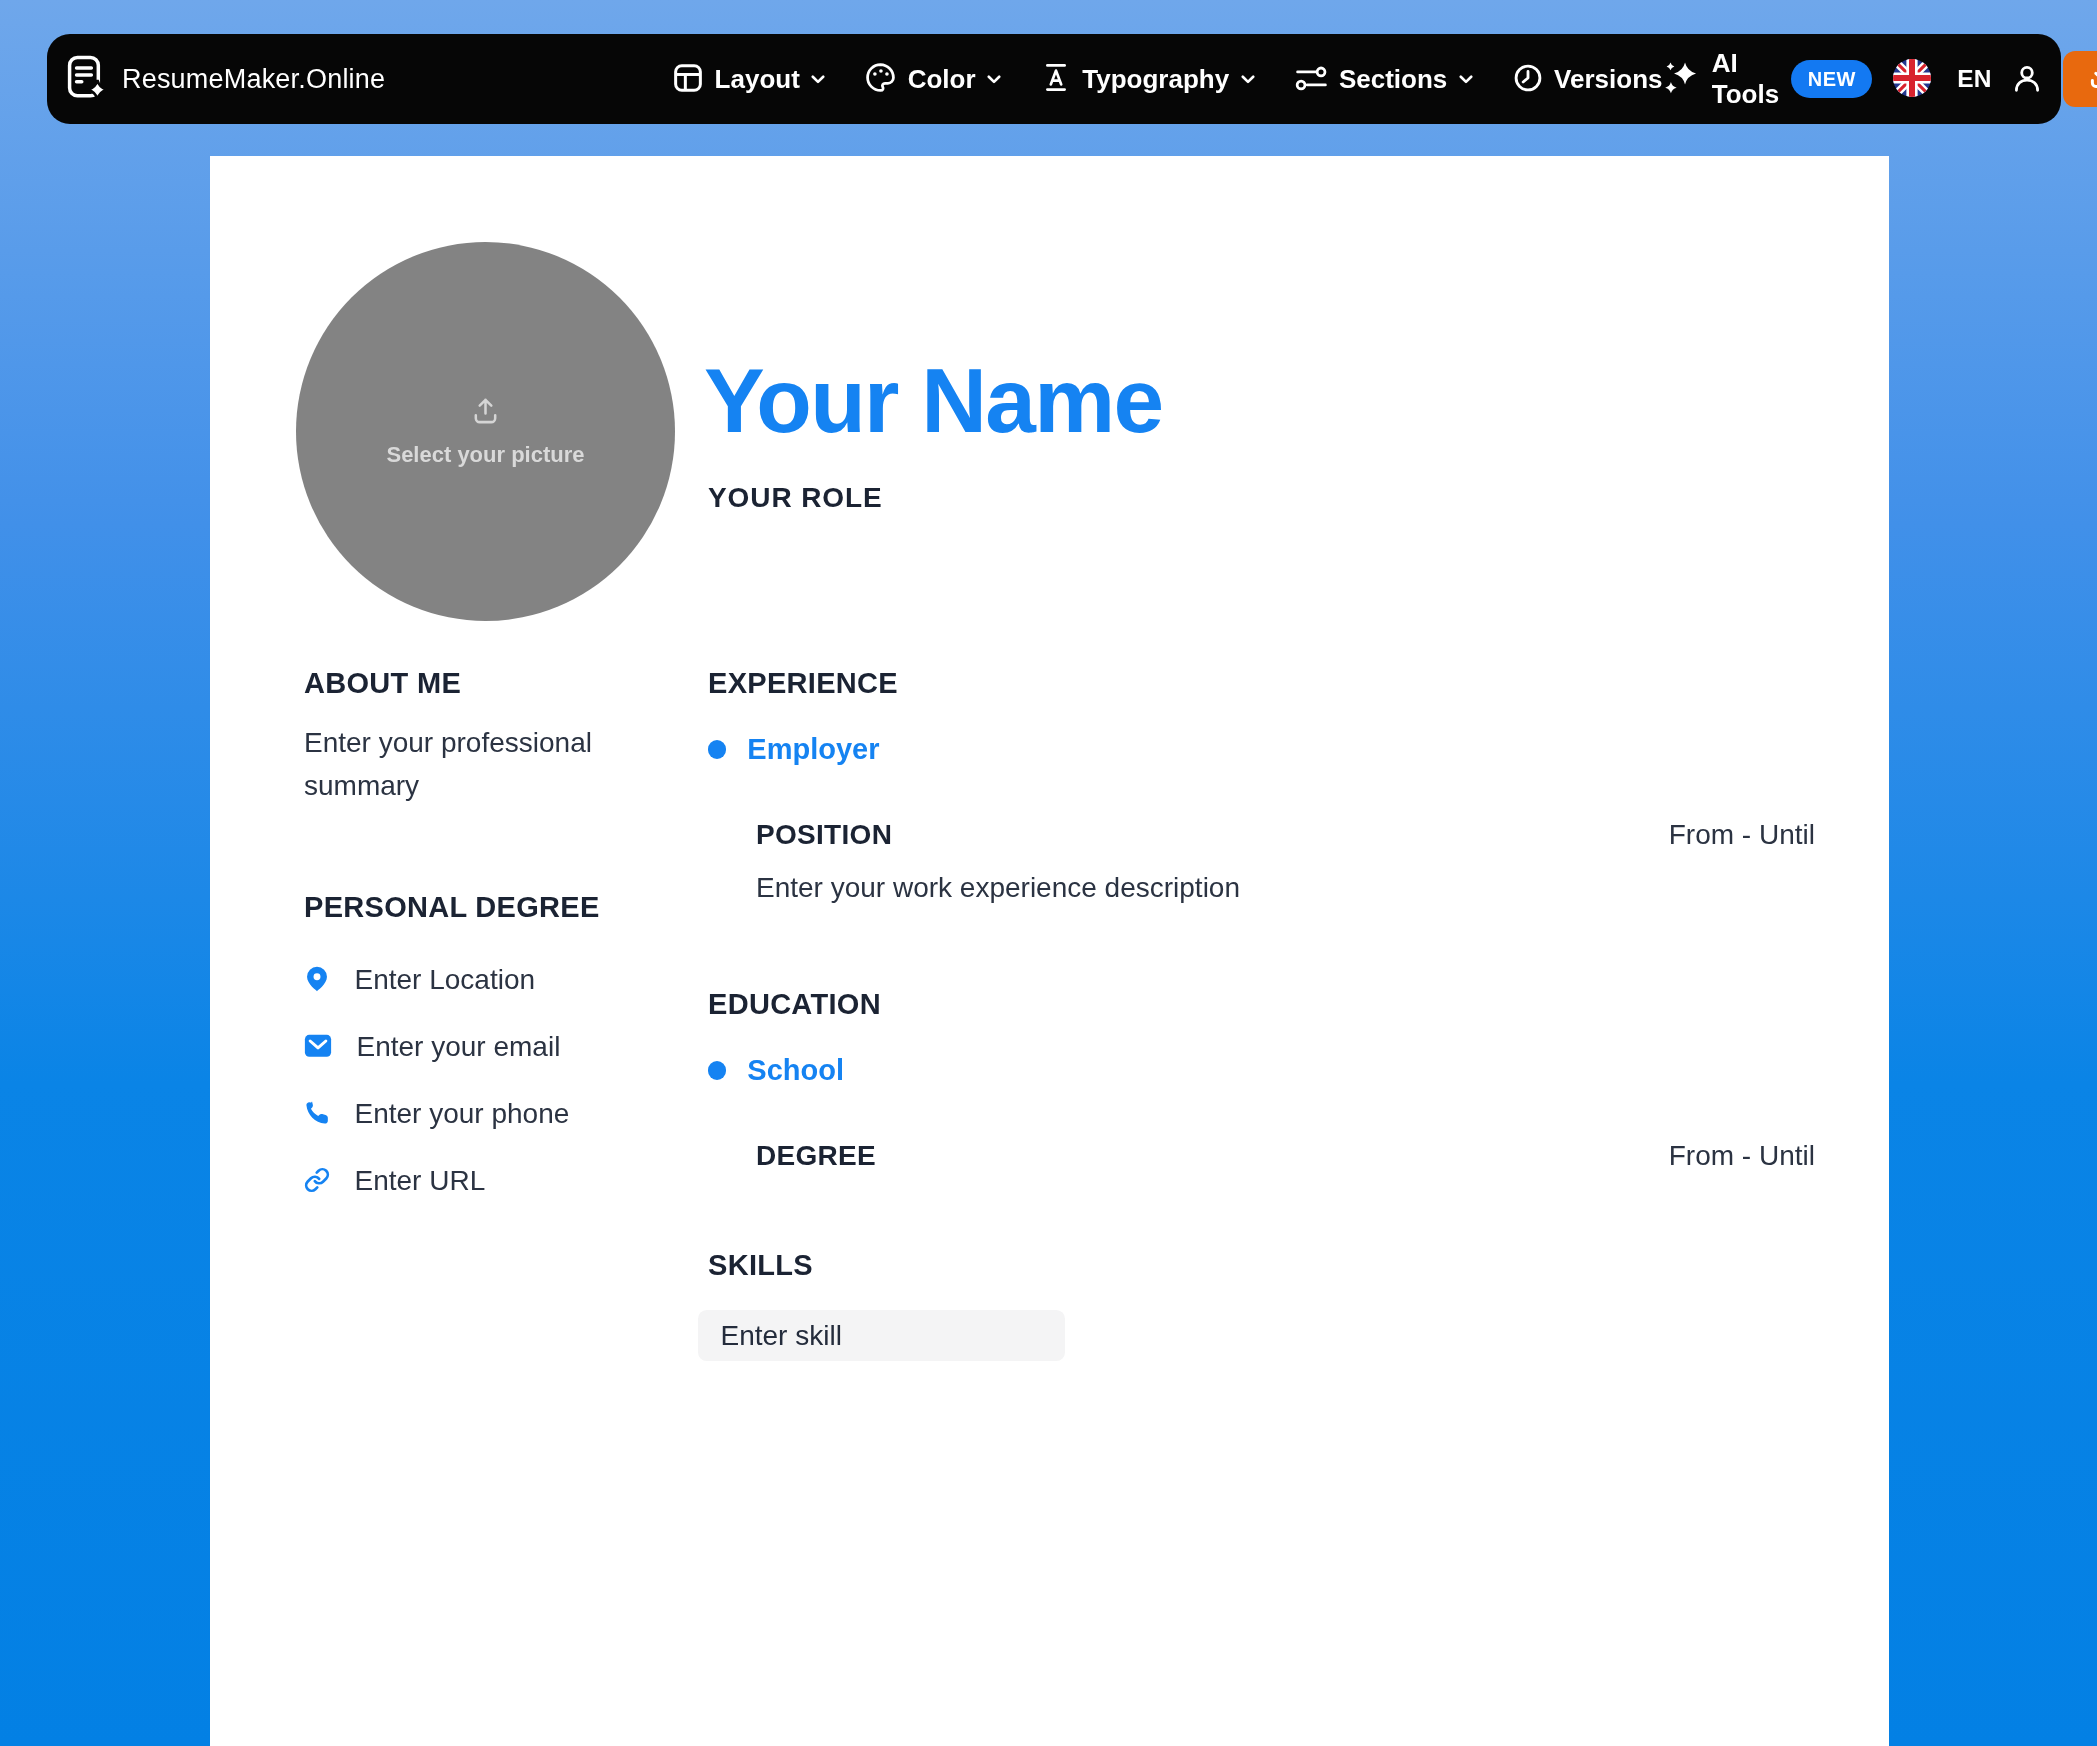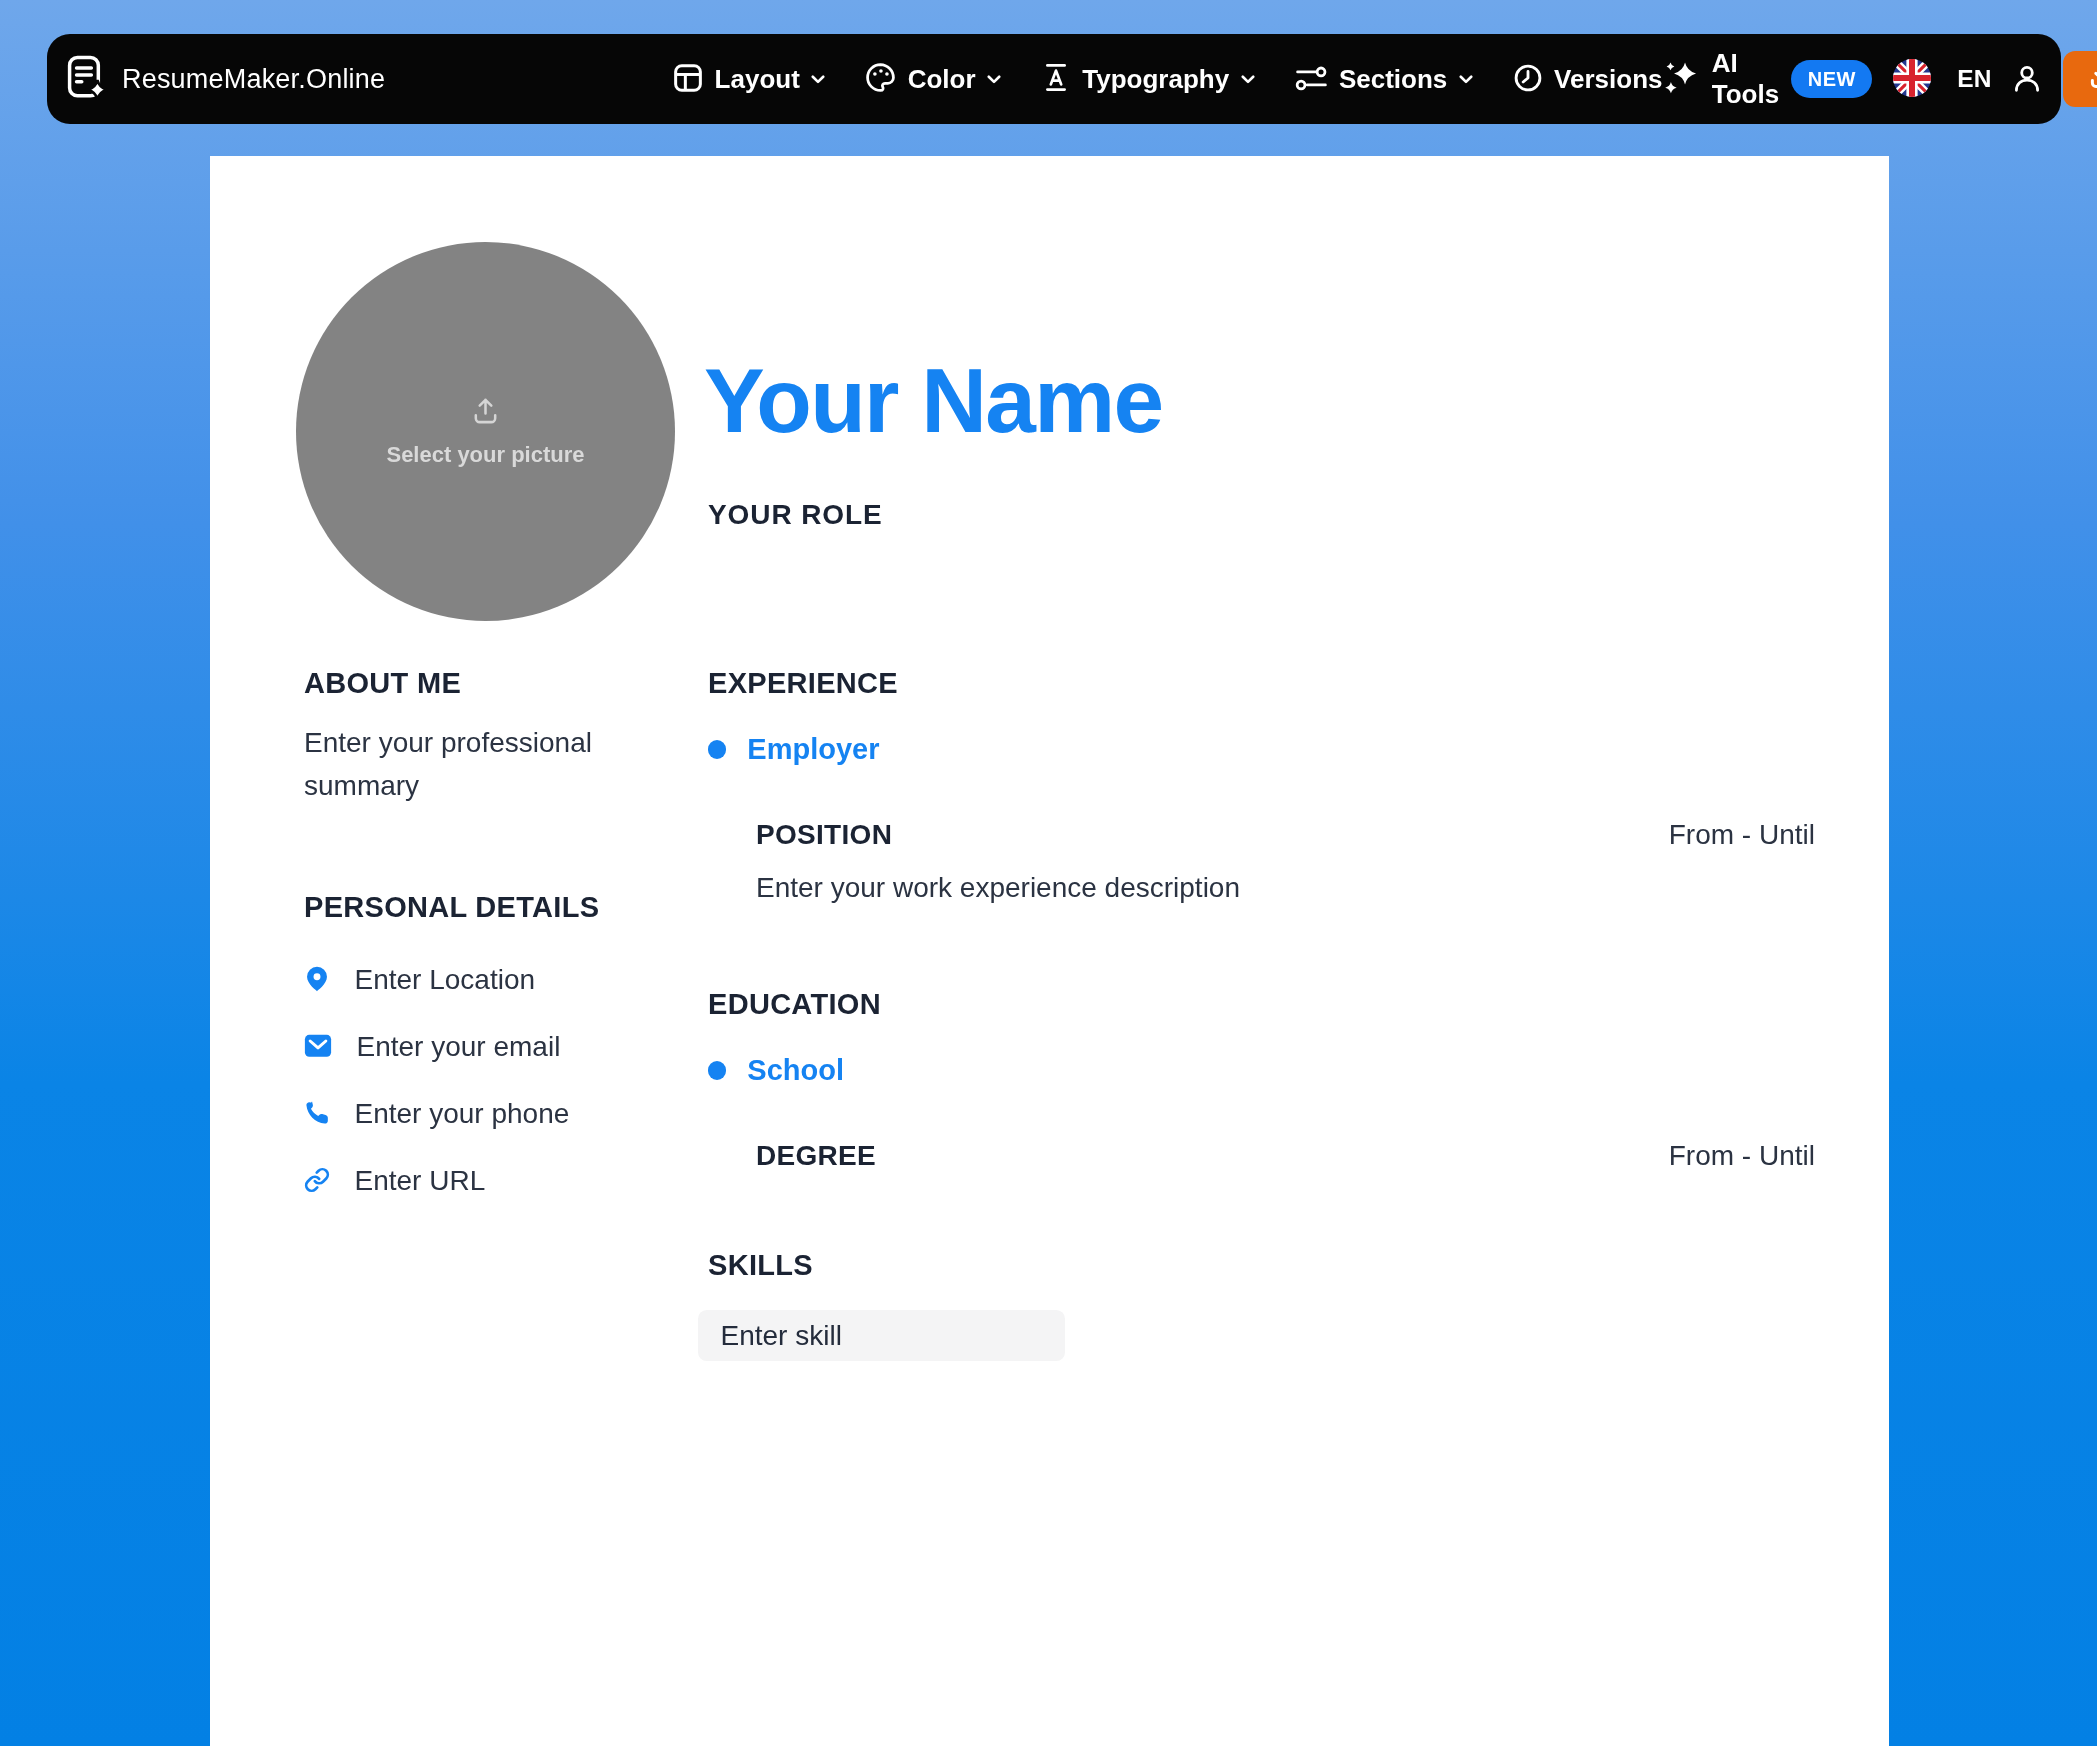--- a/index.html
+++ b/index.html
@@ -61,21 +61,21 @@
     position:absolute;left:86px;top:86px;width:379px;height:379px;border-radius:50%;
     background:var(--avatar-bg);display:flex;flex-direction:column;align-items:center;
     justify-content:center;gap:12.2px;cursor:pointer;
   }
   .avatar-caption{color:var(--avatar-text);font-size:22px;font-weight:600;}
   .name{
     position:absolute;left:494px;top:199px;color:var(--accent);
     font-size:91px;font-weight:700;letter-spacing:-1.7px;line-height:1;white-space:nowrap;
   }
   .role{
-    position:absolute;left:498px;top:343px;color:var(--heading-text);
+    position:absolute;left:498px;top:326px;color:var(--heading-text);
     font-size:28px;font-weight:700;letter-spacing:0.9px;
   }
   .section-heading{font-size:29px;font-weight:700;color:var(--heading-text);letter-spacing:0.3px;}
 
   .col-left{position:absolute;left:94px;top:511px;width:349px;color:var(--body-text);}
   .summary{margin-top:21px;font-size:28px;line-height:43px;max-width:342px;cursor:text;}
   .pd-heading{margin-top:84px;}
   .pd-list{margin-top:40px;}
   .pd-row{display:flex;align-items:center;gap:24.5px;margin-bottom:35px;cursor:text;}
   .pd-row .label{font-size:28px;color:var(--body-text);}
@@ -249,21 +249,21 @@
     <span class="avatar-caption">Select your picture</span>
   </div>
 
   <h1 class="name">Your Name</h1>
   <div class="role">YOUR ROLE</div>
 
   <section class="col-left">
     <h2 class="section-heading">ABOUT ME</h2>
     <p class="summary">Enter your professional summary</p>
 
-    <h2 class="section-heading pd-heading">PERSONAL DETAILS</h2>
+    <h2 class="section-heading pd-heading">PERSONAL DEGREE</h2>
     <div class="pd-list">
       <div class="pd-row">
         <span class="icon">
           <svg width="26" height="28" viewBox="0 0 30 32" fill="none">
             <path d="M15 2 a11.5 11.5 0 0 0 -11.5 11.5 c0 8.5 11.5 16.5 11.5 16.5 s11.5 -8 11.5 -16.5 A11.5 11.5 0 0 0 15 2 Z" fill="#1583f2"></path>
             <circle cx="15" cy="13.5" r="4" fill="#ffffff"></circle>
           </svg>
         </span>
         <span class="label">Enter Location</span>
       </div>

